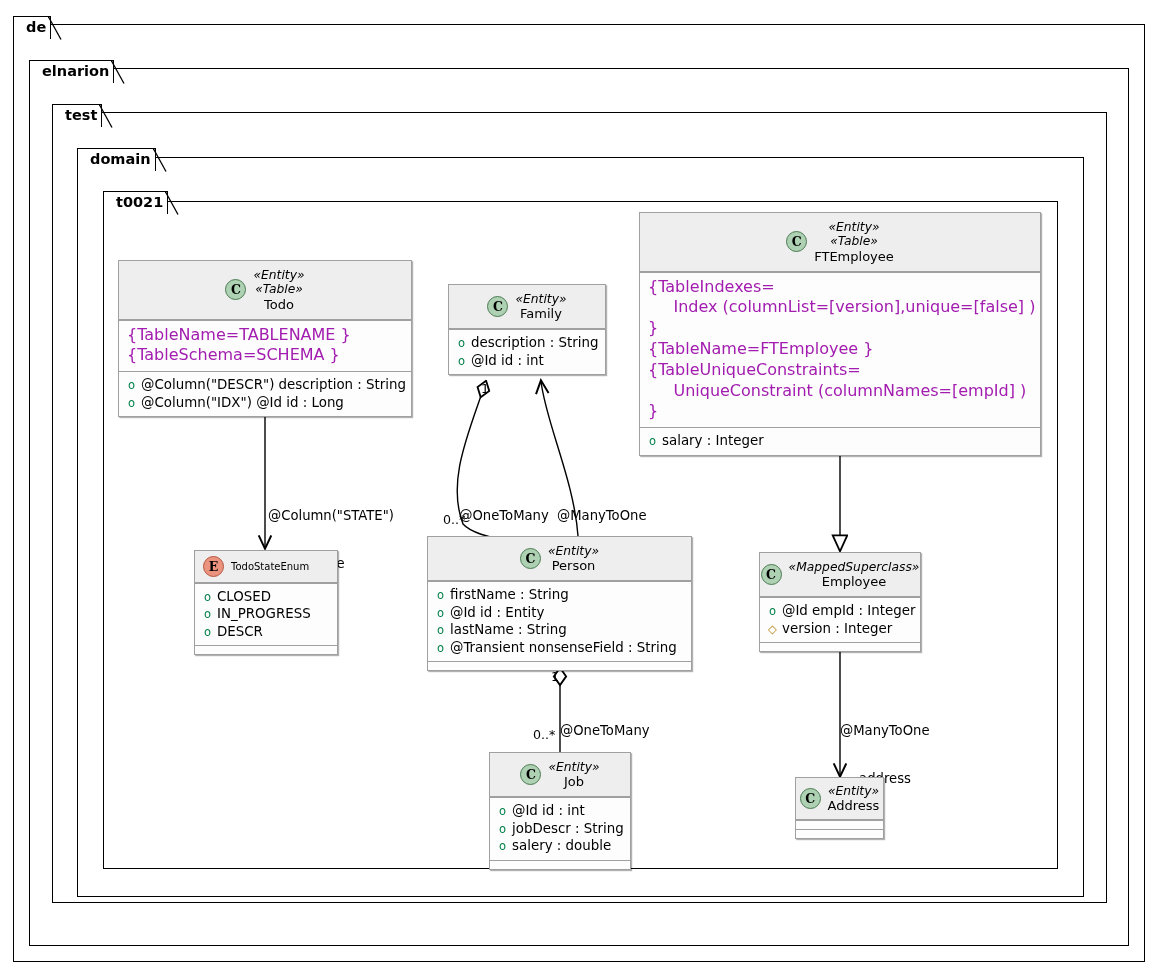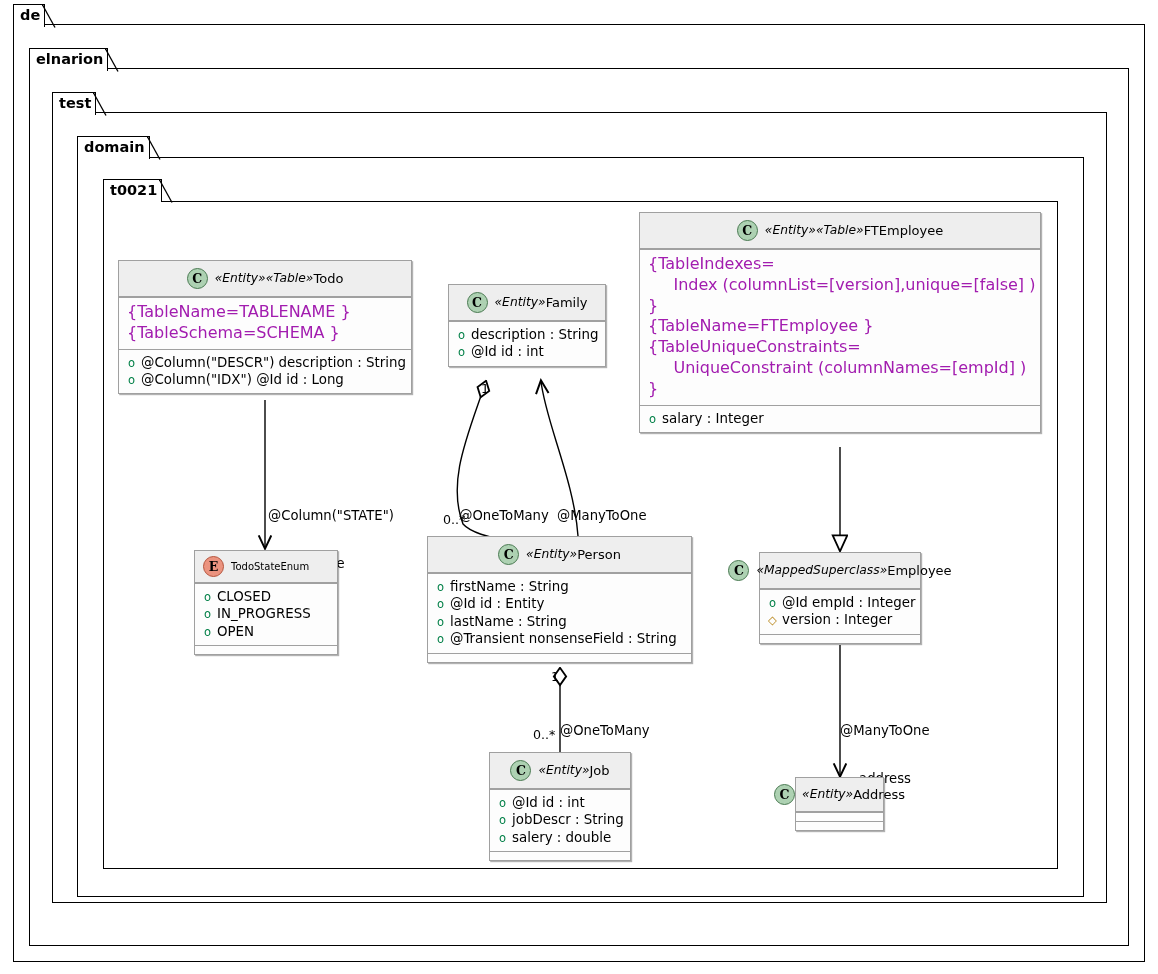--- a/index.html
+++ b/index.html
@@ -25,23 +25,24 @@
   .pkg-tab {
     position: absolute;
     height: 23px;
     border: 1.3px solid #000000;
     border-bottom: none;
     background: #ffffff;
     font-size: 14.5px;
     font-weight: bold;
     color: #000000;
     line-height: 21px;
-    padding: 0 4px 0 6px;
+    padding: 0 4px 0 12px;
     white-space: nowrap;
     z-index: 3;
+    margin-top: 12px;
   }
   .pkg-tab .slant {
     position: absolute;
     right: -12px;
     top: -1.3px;
     width: 14px;
     height: 24.3px;
     overflow: hidden;
   }
   .pkg-tab .slant svg { display: block; }
@@ -59,21 +60,21 @@
     border-bottom: 1px solid #A0A0A0;
     padding: 7px 10px 7px 10px;
     display: flex;
     align-items: center;
     justify-content: center;
     gap: 7px;
   }
   .cls-head.left { justify-content: flex-start; }
   .cls-titles {
     display: flex;
-    flex-direction: row;
+    flex-direction: column;
     align-items: center;
     line-height: 1.16;
   }
   .stereo {
     font-style: italic;
     font-size: 12.3px;
     color: #000000;
     white-space: nowrap;
   }
   .cname {
@@ -357,21 +358,21 @@
       <div class="attr">
         <span class="vis pub">o</span>
         <span>CLOSED</span>
       </div>
       <div class="attr">
         <span class="vis pub">o</span>
         <span>IN_PROGRESS</span>
       </div>
       <div class="attr">
         <span class="vis pub">o</span>
-        <span>OPEN</span>
+        <span>DESCR</span>
       </div>
     </div>
     <div class="cls-sec empty"></div>
   </div>
 
   <div class="cls" style="left:427px; top:536px; width:265px;">
     <div class="cls-head">
       <span class="badge c">C</span>
       <span class="cls-titles">
         <span class="stereo">«Entity»</span>

